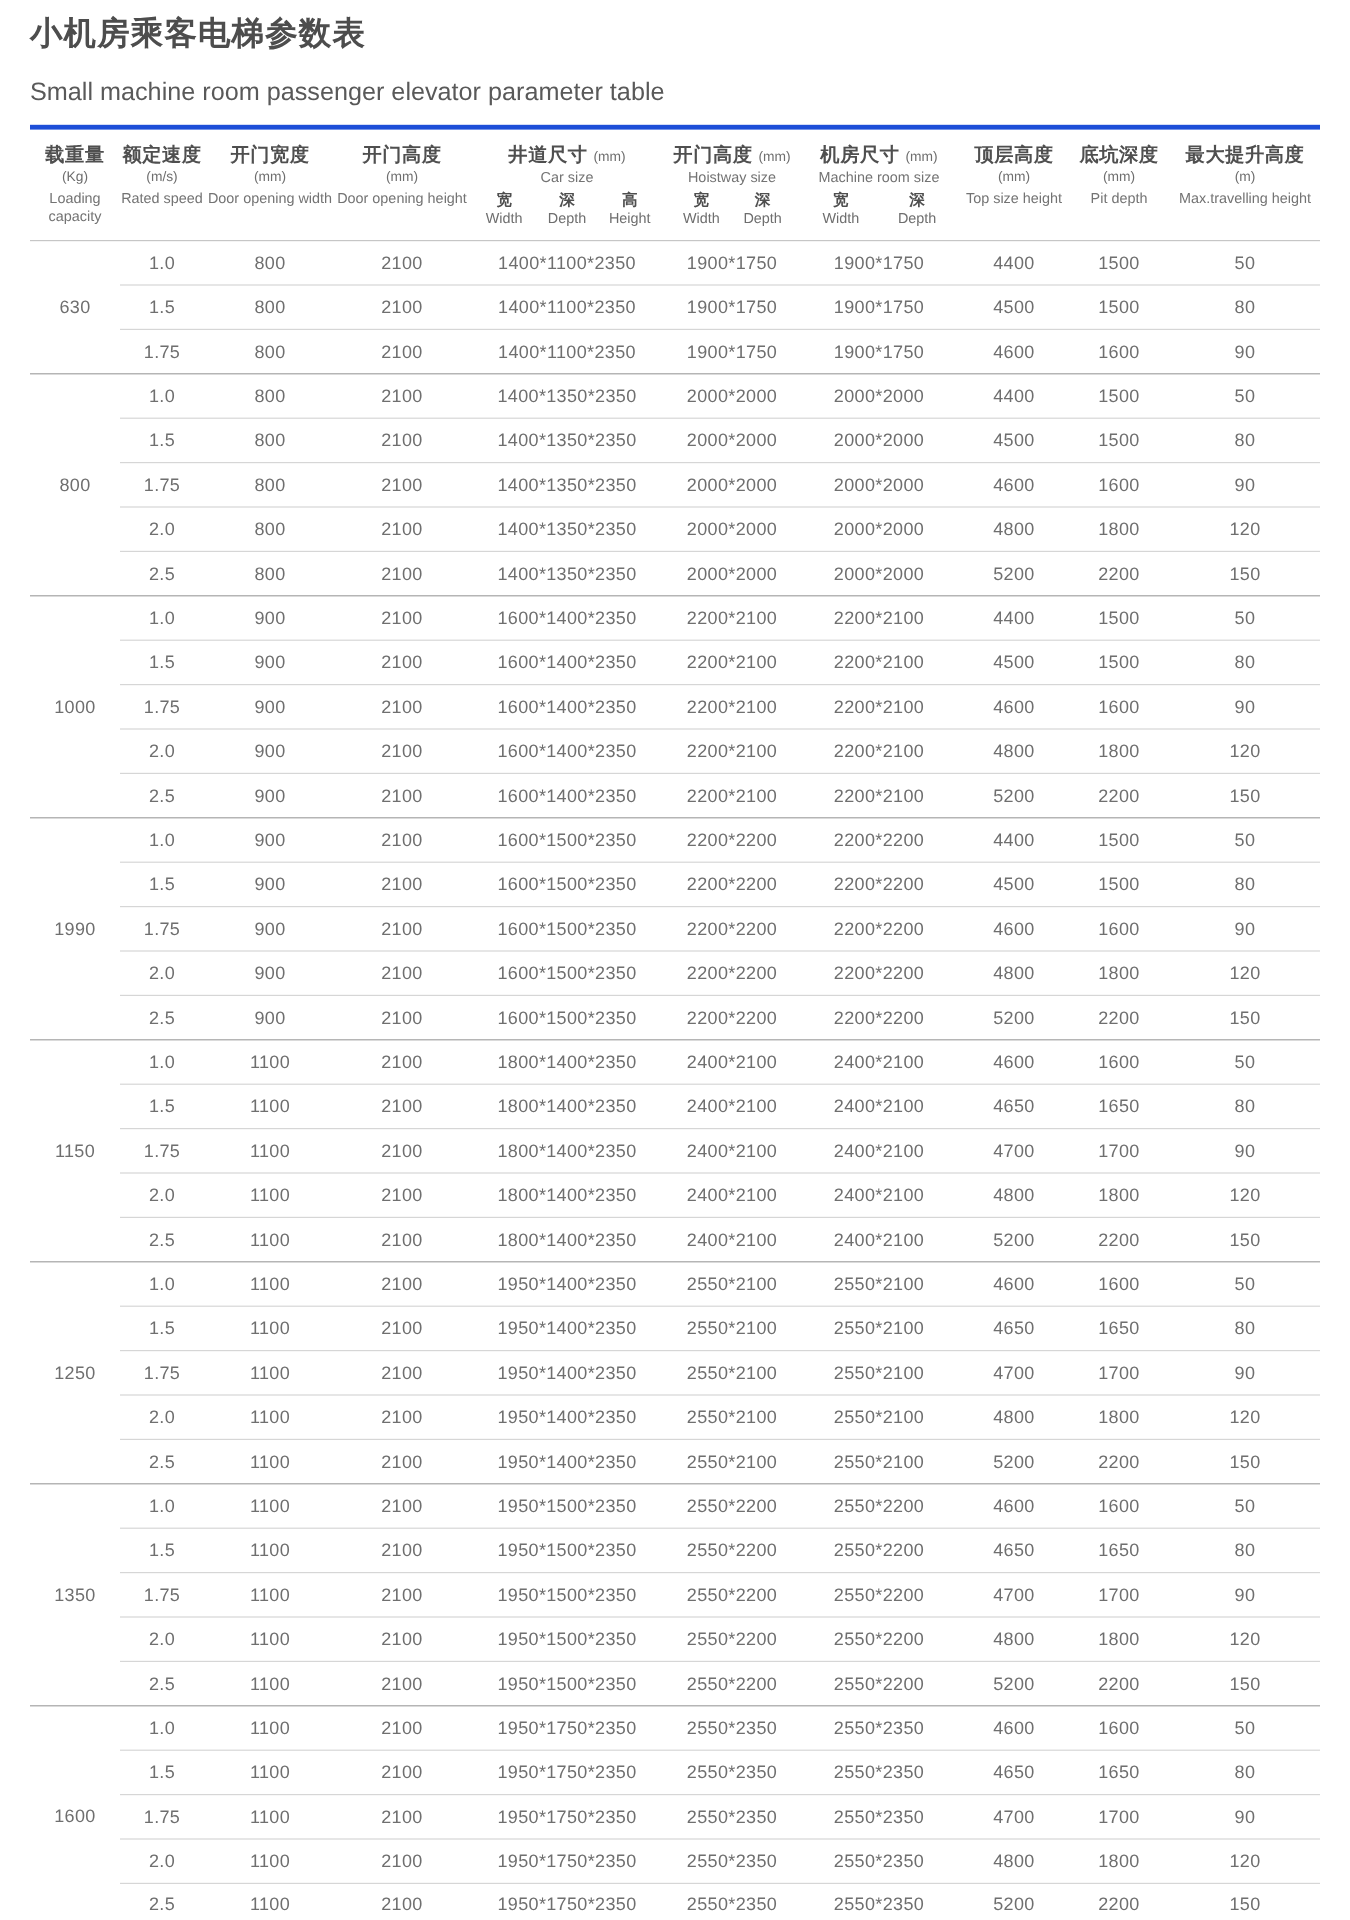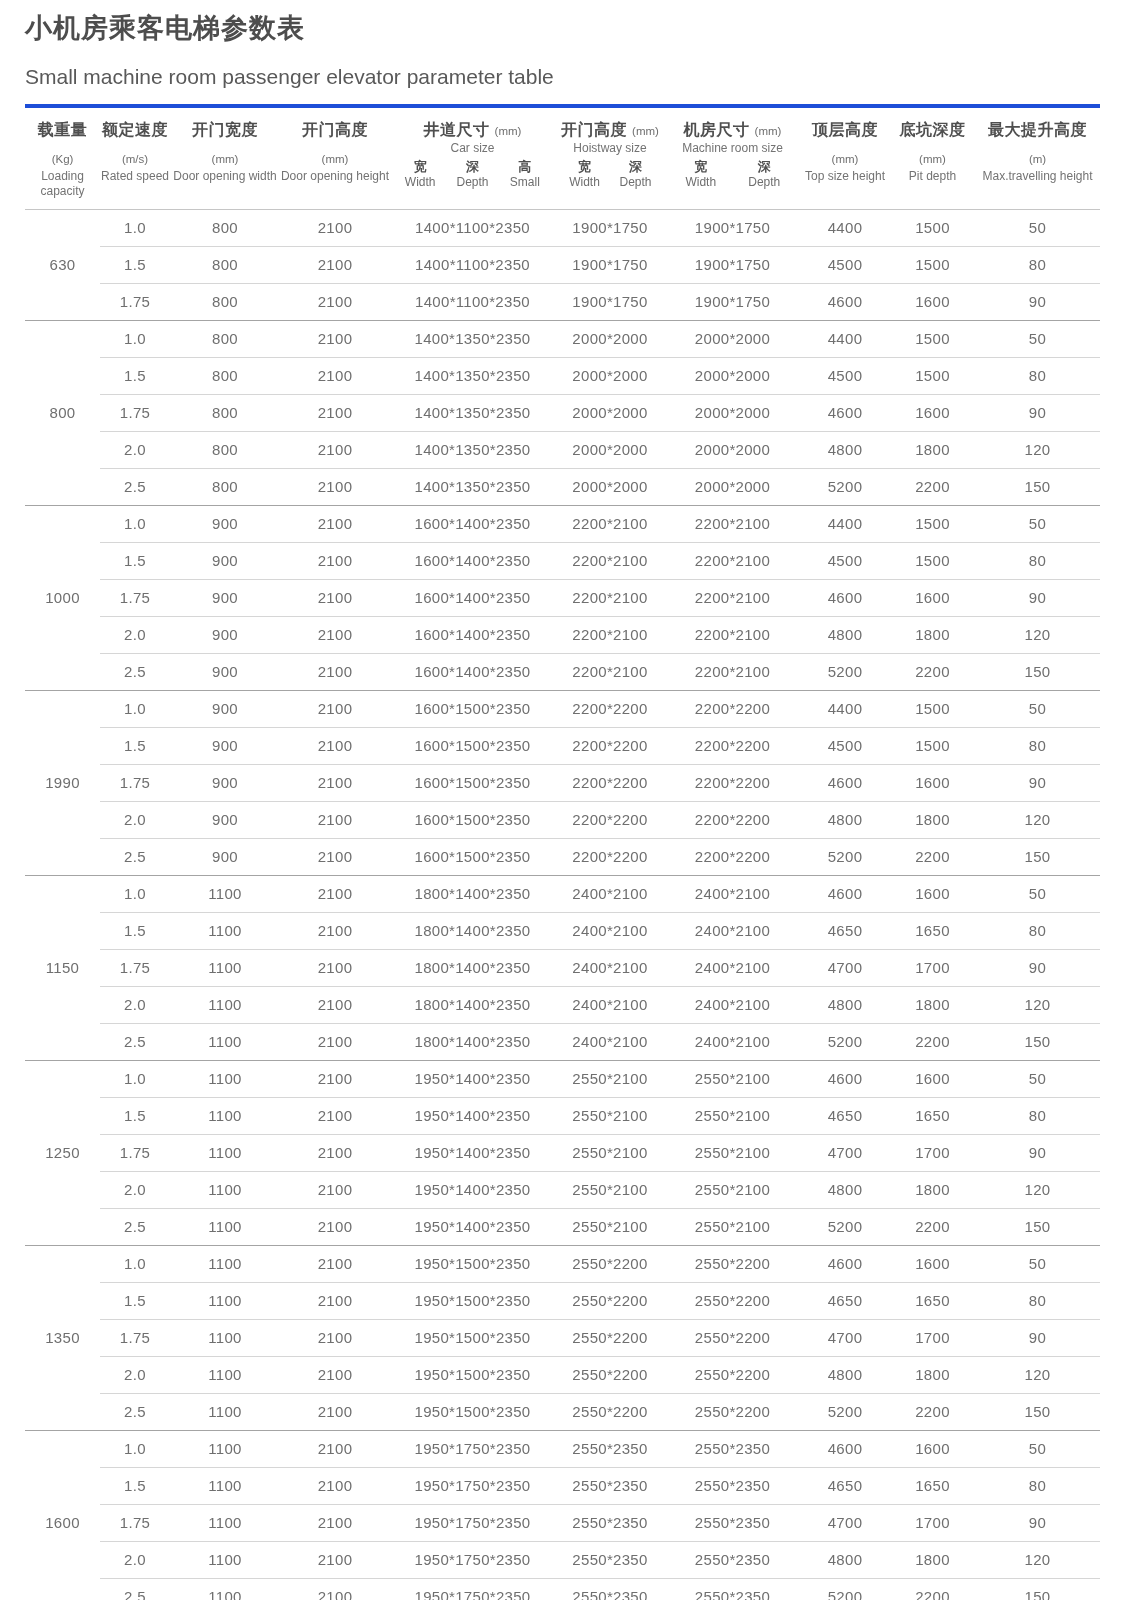--- a/index.html
+++ b/index.html
@@ -66,21 +66,21 @@
   }
   .h-unit-inline {
     font-size: 11.5px;
     font-weight: normal;
     color: #6e6e6e;
     letter-spacing: 0;
   }
   .h-unit {
     font-size: 11.5px;
     color: #6e6e6e;
-    margin-top: 13px;
+    margin-top: 2px;
     line-height: 1.25;
   }
   .h-en {
     font-size: 12px;
     color: #737373;
     margin-top: 2px;
     line-height: 1.25;
   }
   .h-subs {
     display: flex;
@@ -164,21 +164,21 @@
             <div class="h-sub">
               <div class="h-sub-zh">宽</div>
               <div class="h-sub-en">Width</div>
             </div>
             <div class="h-sub">
               <div class="h-sub-zh">深</div>
               <div class="h-sub-en">Depth</div>
             </div>
             <div class="h-sub">
               <div class="h-sub-zh">高</div>
-              <div class="h-sub-en">Small</div>
+              <div class="h-sub-en">Height</div>
             </div>
           </div>
         </th>
         <th>
           <div class="h-zh"><span>开门高度</span> <span class="h-unit-inline">(mm)</span></div>
           <div class="h-en">Hoistway size</div>
           <div class="h-subs">
             <div class="h-sub">
               <div class="h-sub-zh">宽</div>
               <div class="h-sub-en">Width</div>

